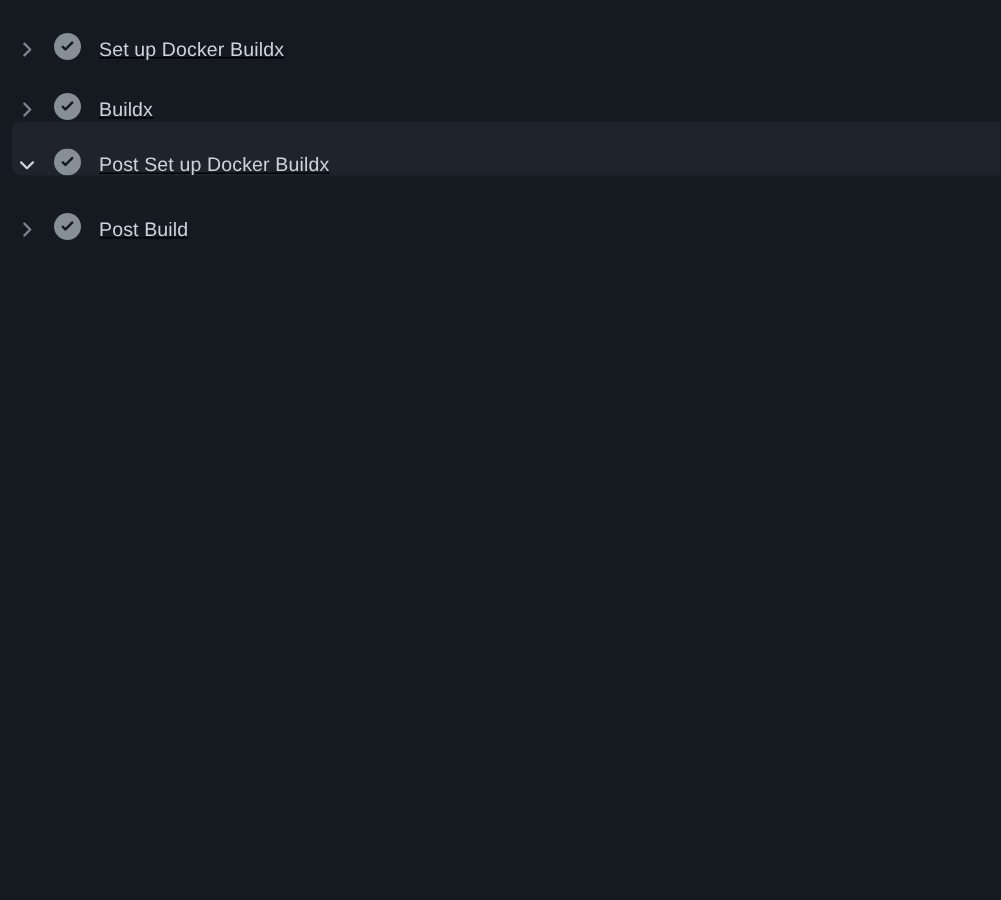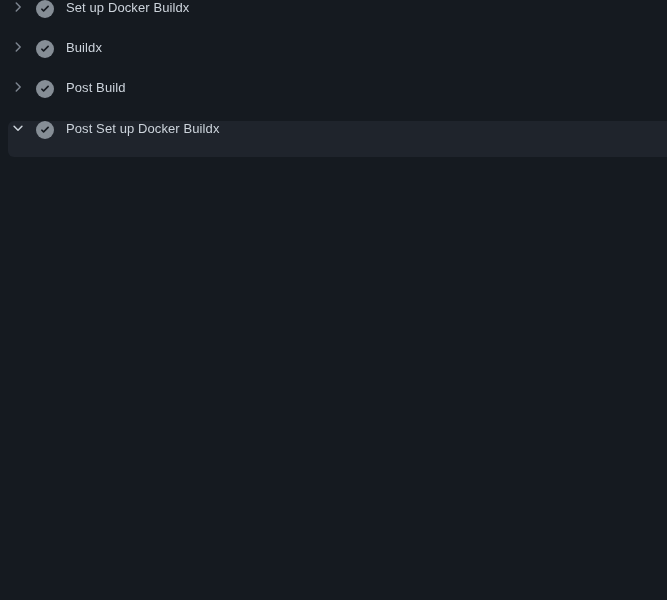--- a/index.html
+++ b/index.html
@@ -15,22 +15,23 @@
   }
   *{box-sizing:border-box}
   html,body{margin:0;padding:0}
   body{
     width:667px;height:600px;overflow:hidden;
     background:var(--bg);
     font-family:"Liberation Sans",sans-serif;
   }
   
   .step{
-    height:40px;display:flex;align-items:flex-start;padding-left:10px;
+    height:40px;display:flex;align-items:flex-end;padding-left:10px;
     cursor:pointer;
+    text-decoration:underline;
   }
   .step.expanded{
     height:36px;margin:1px 0 3px 8px;padding-left:2px;
     background:var(--bar);
     border-radius:6px 0 0 6px;
   }
   .chev{width:16px;display:flex;align-items:center;justify-content:center;color:var(--chev);flex:none}
   .step.expanded .chev{color:var(--chev-open)}
   .step .c-down{display:none}
   .step.expanded .c-down{display:block}
@@ -80,49 +81,49 @@
 
     </span>
     <span class="check">
       <svg viewBox="0 0 16 16">
         <circle cx="8" cy="8" r="8" fill="currentColor"></circle>
         <path d="M11.28 6.28l-3.99 4a.75.75 0 0 1-1.06 0L4.72 8.77a.75.75 0 1 1 1.06-1.06l.98.98 3.46-3.47a.75.75 0 1 1 1.06 1.06z" fill="#151a20"></path>
       </svg>
     </span>
     <span class="slabel">Buildx</span>
   </div>
+      <div class="step expanded">
+    <span class="chev">
+
+      <svg class="c-down" width="14" height="14" viewBox="0 0 16 16">
+        <path d="M3.5 6l4.5 4.5L12.5 6" fill="none" stroke="currentColor" stroke-width="1.7" stroke-linecap="round" stroke-linejoin="round"></path>
+      </svg>
+    </span>
+    <span class="check">
+      <svg viewBox="0 0 16 16">
+        <circle cx="8" cy="8" r="8" fill="currentColor"></circle>
+        <path d="M11.28 6.28l-3.99 4a.75.75 0 0 1-1.06 0L4.72 8.77a.75.75 0 1 1 1.06-1.06l.98.98 3.46-3.47a.75.75 0 1 1 1.06 1.06z" fill="#151a20"></path>
+      </svg>
+    </span>
+    <span class="slabel">Post Set up Docker Buildx</span>
+  </div>
       <div class="step collapsed">
     <span class="chev">
       <svg class="c-right" width="14" height="14" viewBox="0 0 16 16">
         <path d="M6 3.5l4.5 4.5L6 12.5" fill="none" stroke="currentColor" stroke-width="1.7" stroke-linecap="round" stroke-linejoin="round"></path>
       </svg>
 
     </span>
     <span class="check">
       <svg viewBox="0 0 16 16">
         <circle cx="8" cy="8" r="8" fill="currentColor"></circle>
         <path d="M11.28 6.28l-3.99 4a.75.75 0 0 1-1.06 0L4.72 8.77a.75.75 0 1 1 1.06-1.06l.98.98 3.46-3.47a.75.75 0 1 1 1.06 1.06z" fill="#151a20"></path>
       </svg>
     </span>
     <span class="slabel">Post Build</span>
-  </div>
-      <div class="step expanded">
-    <span class="chev">
-
-      <svg class="c-down" width="14" height="14" viewBox="0 0 16 16">
-        <path d="M3.5 6l4.5 4.5L12.5 6" fill="none" stroke="currentColor" stroke-width="1.7" stroke-linecap="round" stroke-linejoin="round"></path>
-      </svg>
-    </span>
-    <span class="check">
-      <svg viewBox="0 0 16 16">
-        <circle cx="8" cy="8" r="8" fill="currentColor"></circle>
-        <path d="M11.28 6.28l-3.99 4a.75.75 0 0 1-1.06 0L4.72 8.77a.75.75 0 1 1 1.06-1.06l.98.98 3.46-3.47a.75.75 0 1 1 1.06 1.06z" fill="#151a20"></path>
-      </svg>
-    </span>
-    <span class="slabel">Post Set up Docker Buildx</span>
   </div>
     </div>
   <div id="log" class="log">
       <div class="lrow">
     
   </div>
       <div class="lrow">
     
   </div>
       <div class="lrow ind1 command">

